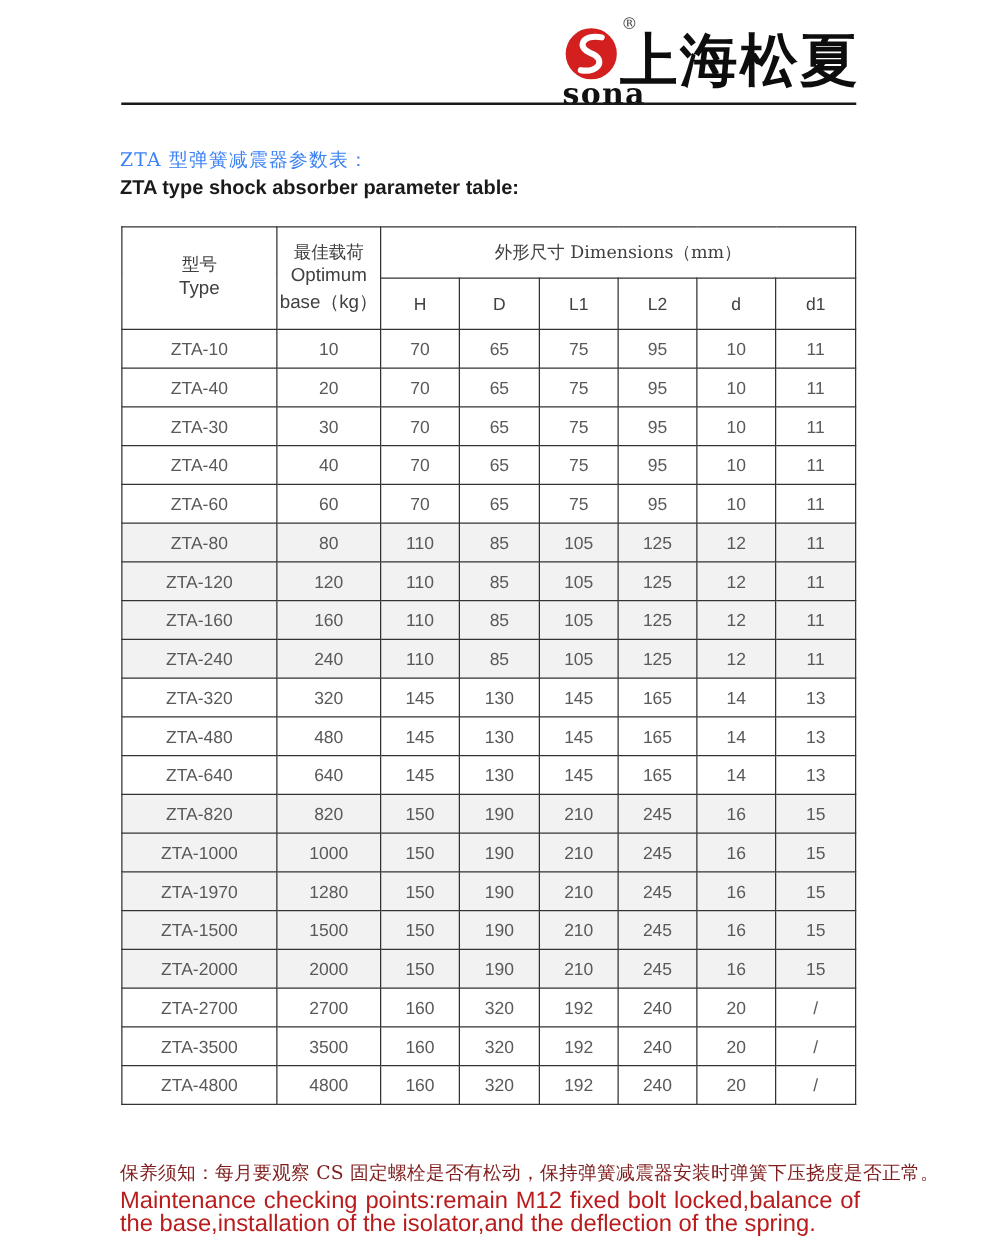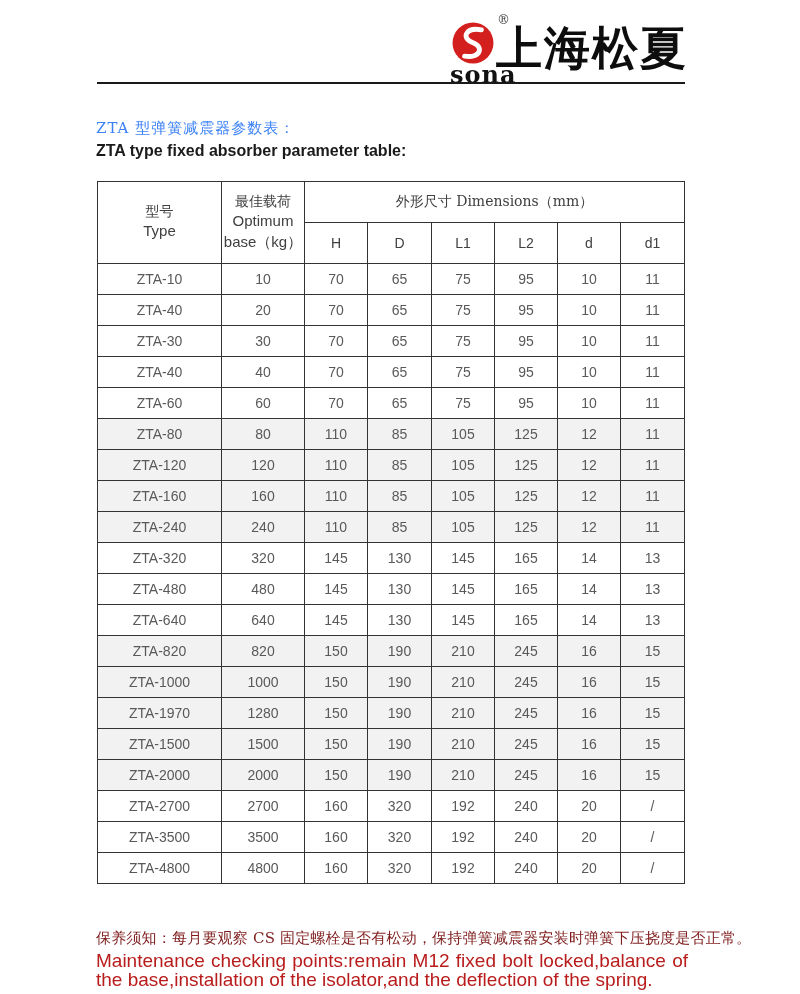--- a/index.html
+++ b/index.html
@@ -78,21 +78,21 @@
     <circle cx="20" cy="20" r="19.5" fill="#d3201f"></circle>
     <path d="M28 7.5 C13 4.5 8.5 15.5 19.5 19.5 C31 23.5 27 35 12 32.5" stroke="#ffffff" stroke-width="4.6" fill="none" stroke-linecap="round"></path>
   </svg>
   <span class="registered">®</span>
   <div class="sona-text">sona</div>
   <div class="company-name">上海松夏</div>
   <div class="header-rule"></div>
 </div>
 
 <div class="title-zh">ZTA 型弹簧减震器参数表：</div>
-<div class="title-en">ZTA type fixed absorber parameter table:</div>
+<div class="title-en">ZTA type shock absorber parameter table:</div>
 
 <table class="param-table">
   <colgroup>
     <col style="width:124px">
       <col style="width:83px">
     <col style="width:63px">
       <col style="width:64px">
       <col style="width:63px">
     <col style="width:63px">
       <col style="width:63px">

